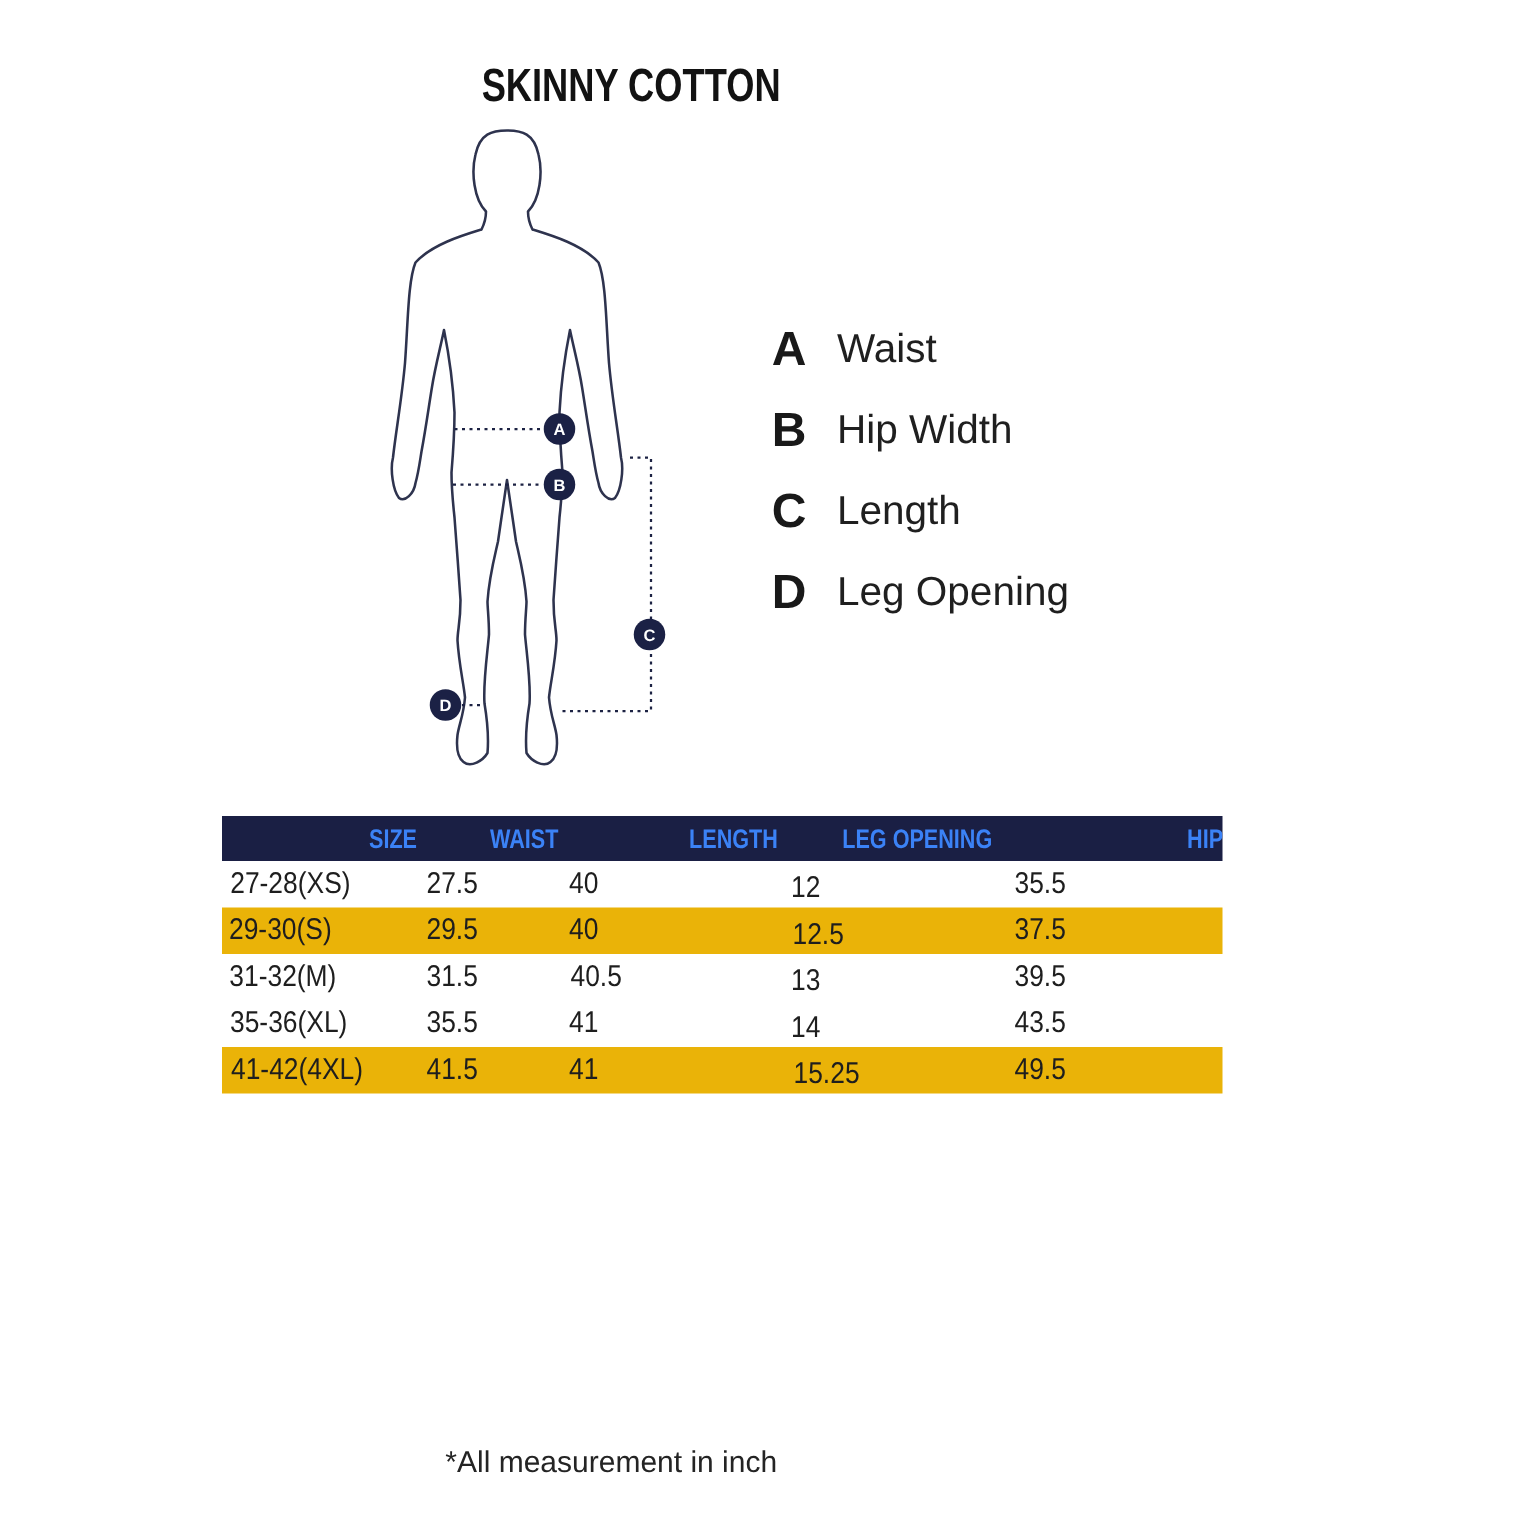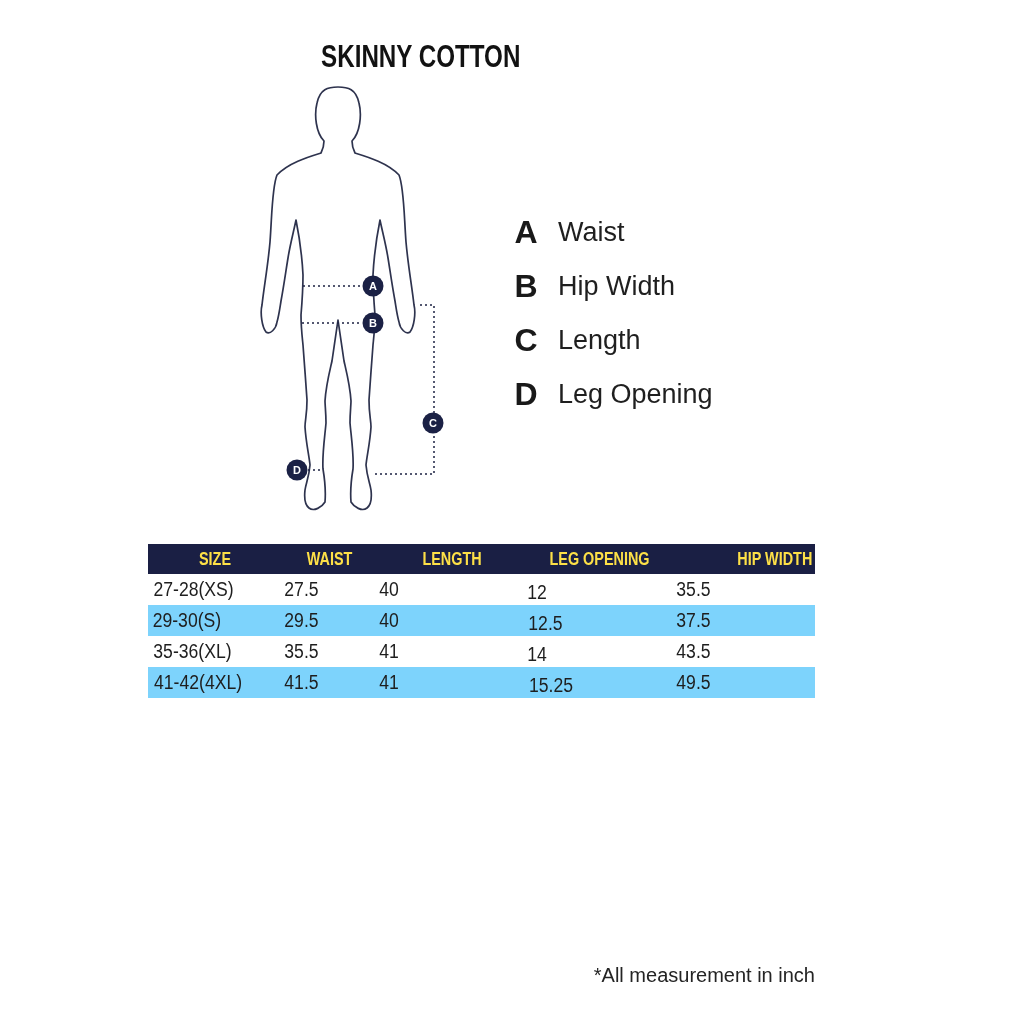--- a/index.html
+++ b/index.html
@@ -27,33 +27,33 @@
   .legend { position:absolute; left:506px; top:205px; }
   .legend-row { display:flex; align-items:center; height:54px; }
   .legend-letter { width:40px; text-align:center; font-size:32px; font-weight:bold; color:#191919; }
   .legend-label { margin-left:12px; font-size:27px; color:#1f1f1f; }
 
   .size-table {
     position:absolute; left:148px; top:544px; width:728px;
     border-collapse:collapse; table-layout:fixed;
   }
   .size-table thead th {
-    background:#1a1f44; color:#fde047; height:30px;
-    font-size:18px; font-weight:bold; text-align:center; padding:0;
+    background:#1a1f44; color:#3b82f6; height:30px;
+    font-size:18px; font-weight:bold; text-align:right; padding:0;
   }
   .size-table tbody td {
     height:31px; font-size:20px; color:#1e1e1e;
     padding:0; background:#ffffff; font-weight:normal;
   }
-  .size-table tbody tr.stripe td { background:#7dd3fc; }
+  .size-table tbody tr.stripe td { background:#eab308; }
   .size-table tbody td:nth-child(4) .cond-cell { position:relative; top:3px; }
 
   .footnote {
     position:absolute; top:964px; left:0; width:100%;
-    text-align:right; font-size:20px; color:#242424;
+    text-align:center; font-size:20px; color:#242424;
   }
 </style>
 </head>
 <body>
 
 <div class="canvas">
 
   <div class="title">
     <span class="cond">SKINNY COTTON</span>
   </div>
@@ -181,20 +181,27 @@
           <td><span class="cond-cell">35.5</span></td>
         </tr>
         <tr class="stripe">
           <td><span class="cond-cell">29-30(S)</span></td>
           <td><span class="cond-cell">29.5</span></td>
           <td><span class="cond-cell">40</span></td>
           <td><span class="cond-cell">12.5</span></td>
           <td><span class="cond-cell">37.5</span></td>
         </tr>
         <tr>
+          <td><span class="cond-cell">31-32(M)</span></td>
+          <td><span class="cond-cell">31.5</span></td>
+          <td><span class="cond-cell">40.5</span></td>
+          <td><span class="cond-cell">13</span></td>
+          <td><span class="cond-cell">39.5</span></td>
+        </tr>
+        <tr>
           <td><span class="cond-cell">35-36(XL)</span></td>
           <td><span class="cond-cell">35.5</span></td>
           <td><span class="cond-cell">41</span></td>
           <td><span class="cond-cell">14</span></td>
           <td><span class="cond-cell">43.5</span></td>
         </tr>
         <tr class="stripe">
           <td><span class="cond-cell">41-42(4XL)</span></td>
           <td><span class="cond-cell">41.5</span></td>
           <td><span class="cond-cell">41</span></td>

